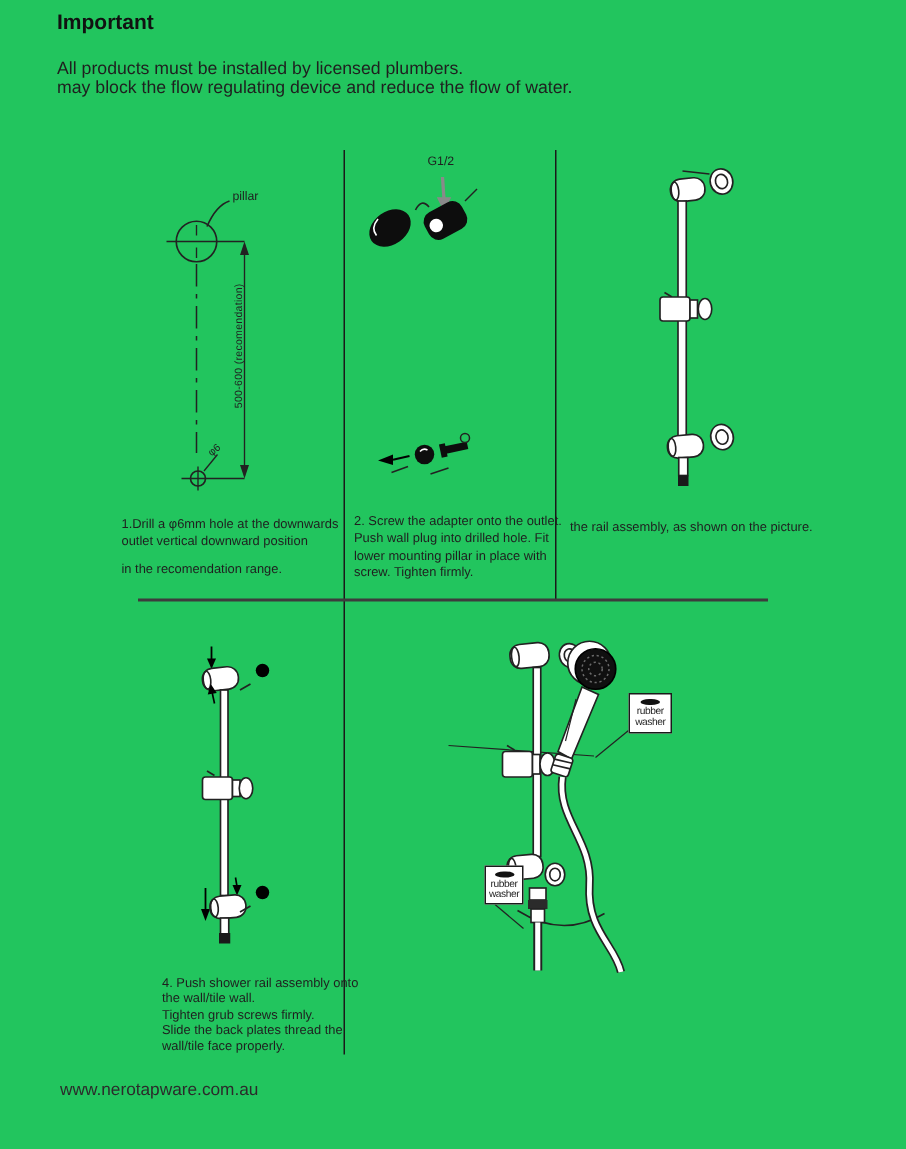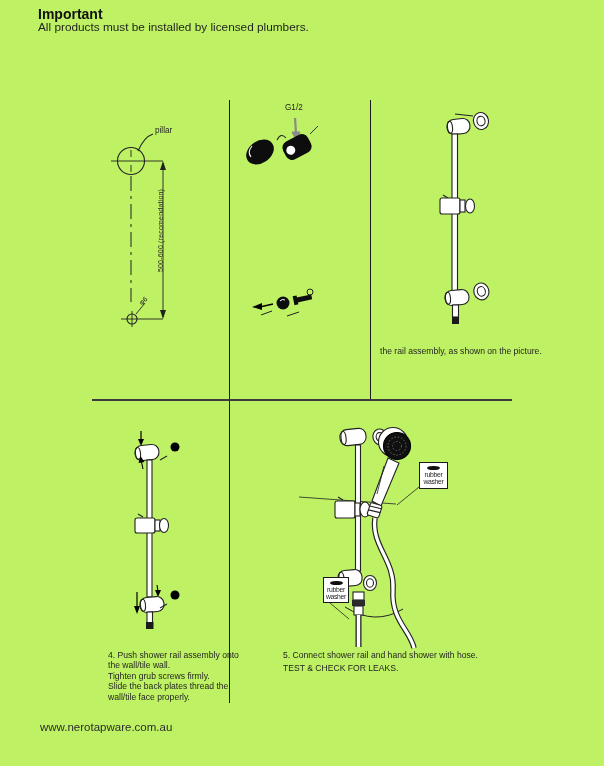--- a/index.html
+++ b/index.html
@@ -1,18 +1,18 @@
 <!DOCTYPE html>
 <html><head>
 <meta charset="utf-8">
 <style>
   *{margin:0;padding:0;box-sizing:border-box}
   html,body{width:604px;height:766px}
   body{background:#fff;font-family:"Liberation Sans",sans-serif;position:relative}
-  .page{position:absolute;inset:0;background:#bef264;color:#1f1f1f;overflow:hidden}
+  .page{position:absolute;inset:0;background:#22c55e;color:#1f1f1f;overflow:hidden}
   .abs{position:absolute}
   .title{font-size:14px;font-weight:bold;color:#111}
   .body-line{font-size:11.8px;line-height:15.8px;color:#1f1f1f}
   .cap{font-size:8.6px;line-height:11.4px;color:#1f1f1f}
   .cap4{line-height:10.4px}
   .cap5{line-height:13px}
   .small-label{font-size:8.2px;color:#1f1f1f}
   .tiny{font-size:7px;color:#1f1f1f}
   .vline{width:1.4px;background:#1a1a1a}
   .hline{height:1.8px;background:#3c3c3c}
@@ -21,22 +21,23 @@
   .wbox .wl{font-size:6.8px;line-height:7.3px;letter-spacing:-0.3px;color:#1f1f1f}
   .footer{font-size:11.5px;color:#2b2b2b}
   svg{position:absolute;overflow:visible}
 </style>
 </head>
 <body>
 
 <div class="page">
 
   <div class="abs title" style="left:38px;top:6px">Important</div>
-  <div class="abs body-line" style="left:38px;top:20px">All products must be installed by licensed plumbers.</div>
+  <div class="abs body-line" style="left:38px;top:38px">All products must be installed by licensed plumbers.</div>
   <div class="abs body-line" style="left:38px;top:51px">
+    <div>may block the flow regulating device and reduce the flow of water.</div>
   </div>
 
   <div class="abs vline" style="left:229px;top:100px;height:603px"></div>
   <div class="abs vline" style="left:370px;top:100px;height:300px"></div>
   <div class="abs hline" style="left:92px;top:399px;width:420px"></div>
 
   <svg style="left:40px;top:110px" width="160" height="230" viewBox="0 0 160 230">
     <g stroke="#222" fill="none" stroke-width="1.1">
       <path d="M113,24 Q104,27 98,41"></path>
       <circle cx="91" cy="51" r="13.5"></circle>
@@ -51,20 +52,25 @@
       <line x1="96" y1="204" x2="105" y2="193" stroke-width="0.9"></line>
     </g>
     <g fill="#222">
       <polygon points="123,51 120,60 126,60"></polygon>
       <polygon points="123,209 120,200 126,200"></polygon>
     </g>
   </svg>
   <div class="abs small-label" style="left:155px;top:126px">pillar</div>
   <div class="abs tiny" style="left:104px;top:227px;width:112px;text-align:center;transform:rotate(-90deg);letter-spacing:0.2px">500-600 (recomendation)</div>
   <div class="abs tiny" style="left:139px;top:297px;transform:rotate(-40deg)">φ6</div>
+  <div class="abs cap" style="left:81px;top:344px">
+    <div>1.Drill a φ6mm hole at the downwards</div>
+    <div>outlet vertical downward position</div>
+    <div style="margin-top:7px">in the recomendation range.</div>
+  </div>
 
   <svg style="left:240px;top:112px" width="130" height="215" viewBox="0 0 130 215">
     <g stroke="#8a8a8a" fill="#8a8a8a">
       <line x1="55" y1="6" x2="56" y2="21" stroke-width="2.2"></line>
       <polygon points="52,20 60,20 56,28"></polygon>
     </g>
     <g>
       <ellipse cx="20" cy="40" rx="15" ry="11" transform="rotate(-35 20 40)" fill="#0d0d0d"></ellipse>
       <path d="M12,34 q-5,6 -1,11" stroke="#fff" stroke-width="1.1" fill="none"></path>
     </g>
@@ -82,20 +88,26 @@
       <g transform="translate(57,188) rotate(-12)">
         <rect x="0" y="-2.5" width="15" height="5" fill="#0d0d0d"></rect>
         <rect x="-3.5" y="-4.5" width="4" height="9" fill="#0d0d0d"></rect>
       </g>
       <circle cx="70" cy="180" r="3" stroke="#222" fill="none" stroke-width="1"></circle>
       <line x1="21" y1="203" x2="32" y2="199" stroke="#222" stroke-width="1"></line>
       <line x1="47" y1="204" x2="59" y2="200" stroke="#222" stroke-width="1"></line>
     </g>
   </svg>
   <div class="abs small-label" style="left:285px;top:103px">G1/2</div>
+  <div class="abs cap" style="left:236px;top:342px">
+    <div>2. Screw the adapter onto the outlet.</div>
+    <div>Push wall plug into drilled hole. Fit</div>
+    <div>lower mounting pillar in place with</div>
+    <div>screw. Tighten firmly.</div>
+  </div>
 
   <svg style="left:435px;top:108px" width="70" height="220" viewBox="0 0 70 220">
     <g stroke="#222" stroke-width="1.1" fill="none">
       <line x1="20" y1="6" x2="38" y2="8"></line>
       <g transform="rotate(-15 46 13)">
         <ellipse cx="46" cy="13" rx="7.5" ry="8.5" fill="#fff"></ellipse>
         <ellipse cx="46" cy="13" rx="4" ry="4.8" fill="#fff"></ellipse>
       </g>
       <g transform="rotate(-6 23 19)">
         <rect x="12" y="11" width="23" height="15" rx="7" fill="#fff"></rect>
@@ -229,19 +241,15 @@
   <div class="abs wbox" style="left:419px;top:462px;width:29px;height:27px">
     <div class="wash"></div>
     <div class="wl">rubber</div>
     <div class="wl">washer</div>
   </div>
   <div class="abs wbox" style="left:323px;top:577px;width:26px;height:26px">
     <div class="wash"></div>
     <div class="wl">rubber</div>
     <div class="wl">washer</div>
   </div>
-  <div class="abs cap cap5" style="left:283px;top:649px">
-    <div>5. Connect shower rail and hand shower with hose.</div>
-    <div>TEST &amp; CHECK FOR LEAKS.</div>
-  </div>
 
   <div class="abs footer" style="left:40px;top:721px">www.nerotapware.com.au</div>
 </div>
 
 </body></html>

